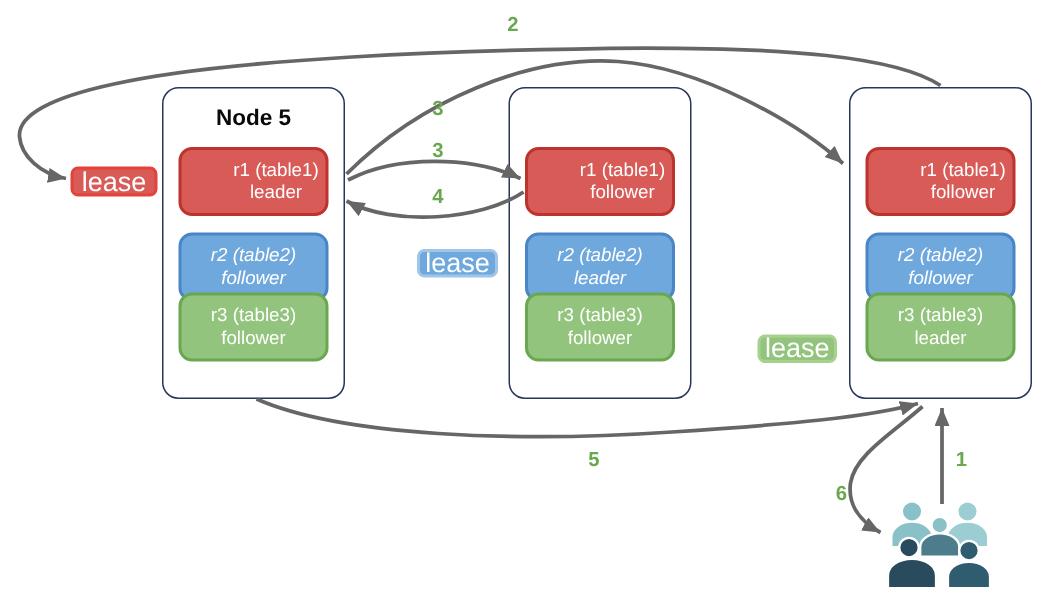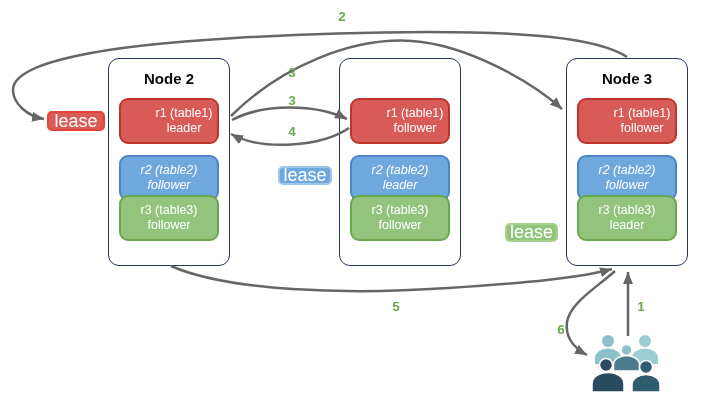--- a/index.html
+++ b/index.html
@@ -37,21 +37,21 @@
     font-size:13.5px;font-weight:700;z-index:6;
   }
   .arrows{position:absolute;left:0;top:0;z-index:5;pointer-events:none;}
 </style>
 </head>
 <body>
 
 <div class="canvas">
 
   <div class="node" style="left:108px;">
-    <div class="node-title">Node 2</div>
+    <div class="node-title">Node 5</div>
     <div class="replica red r-pos1">
       <span>r1 (table1)</span>
       <span>leader</span>
     </div>
     <div class="replica blue r-pos2">
       <span>r2 (table2)</span>
       <span>follower</span>
     </div>
     <div class="replica green r-pos3">
       <span>r3 (table3)</span>
@@ -68,21 +68,20 @@
       <span>r2 (table2)</span>
       <span>leader</span>
     </div>
     <div class="replica green r-pos3">
       <span>r3 (table3)</span>
       <span>follower</span>
     </div>
   </div>
 
   <div class="node" style="left:566px;">
-    <div class="node-title">Node 3</div>
     <div class="replica red r-pos1">
       <span>r1 (table1)</span>
       <span>follower</span>
     </div>
     <div class="replica blue r-pos2">
       <span>r2 (table2)</span>
       <span>follower</span>
     </div>
     <div class="replica green r-pos3">
       <span>r3 (table3)</span>

